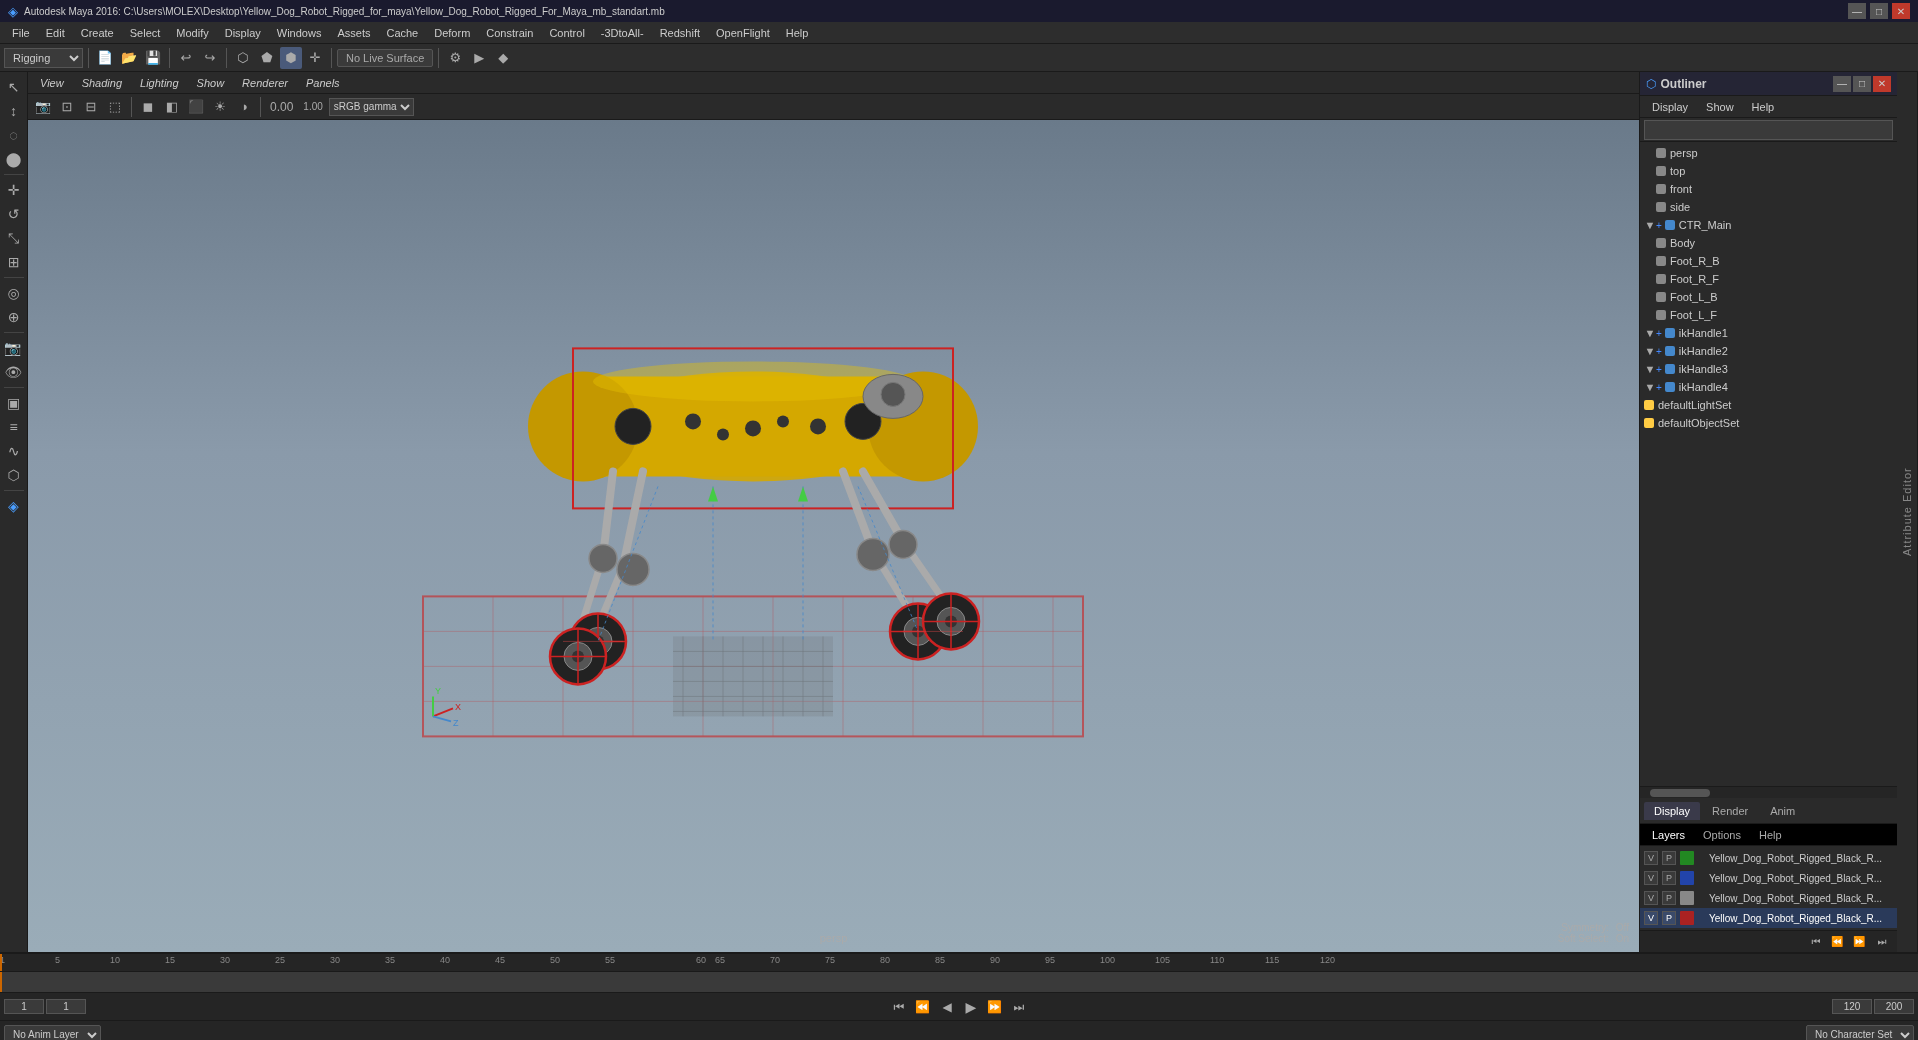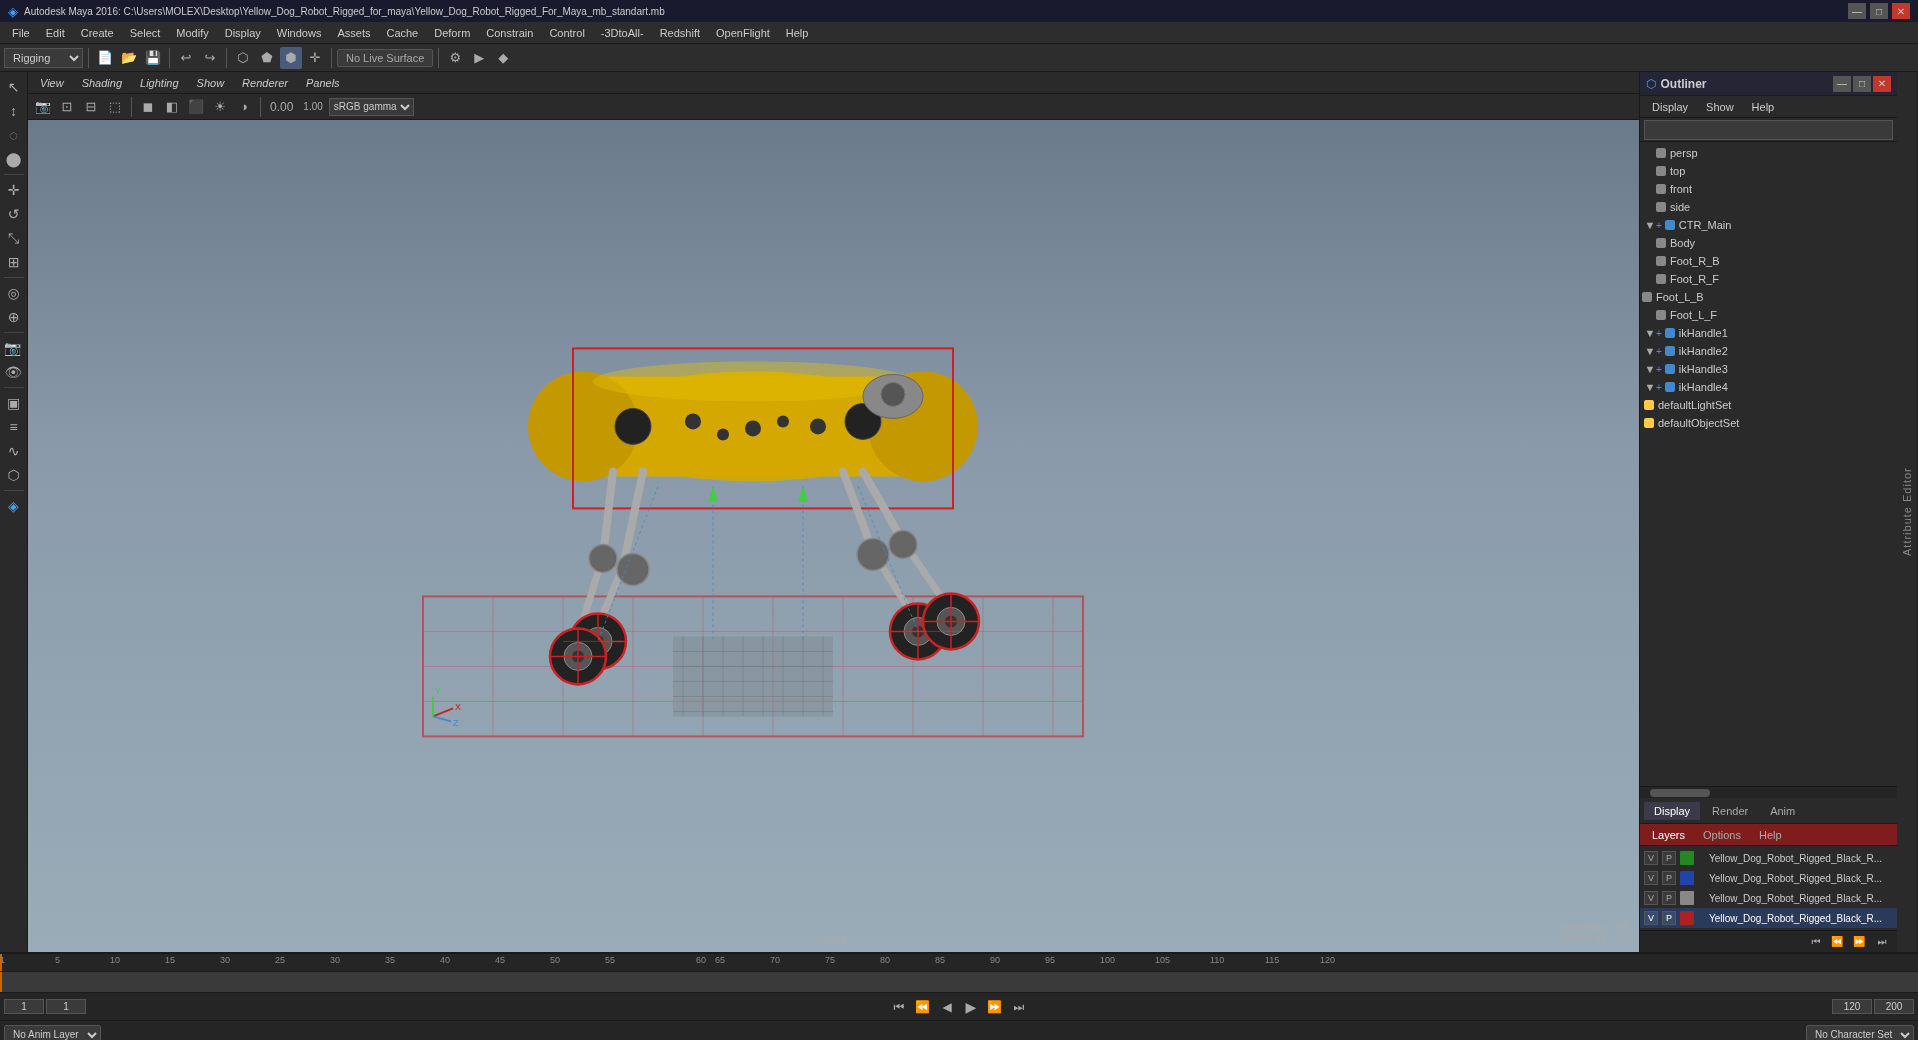--- a/index.html
+++ b/index.html
@@ -50,21 +50,21 @@
     .out-menu-item { padding: 2px 8px; color: #ccc; font-size: 11px; cursor: pointer; border-radius: 2px; }
     #outliner-search { height: 24px; padding: 2px 4px; background: #2a2a2a; border-bottom: 1px solid #1a1a1a; }
     #outliner-search input { width: 100%; height: 20px; background: #3a3a3a; border: 1px solid #555; color: #ccc; font-size: 11px; padding: 0 4px; }
     #outliner-tree { flex: 1; overflow-y: auto; background: #2a2a2a; padding: 2px 0; }
     .tree-item { height: 18px; display: flex; align-items: center; padding: 0 4px; cursor: pointer; font-size: 11px; color: #ccc; }
     .tree-expand { width: 12px; display: inline-flex; align-items: center; justify-content: center; }
     .tree-color-box { width: 10px; height: 10px; border-radius: 2px; margin-right: 4px; display: inline-block; }
     #bottom-tabs { height: 26px; display: flex; align-items: center; background: #2a2a2a; border-bottom: 1px solid #1a1a1a; padding: 0 4px; gap: 2px; }
     .bottom-tab { padding: 3px 10px; font-size: 11px; color: #aaa; cursor: pointer; border-radius: 2px 2px 0 0; }
     .bottom-tab.active { background: #3a3a4a; color: #fff; }
-    #bottom-subtabs { height: 22px; display: flex; align-items: center; background: #7f1d1d; border-bottom: 1px solid #1a1a1a; padding: 0 4px; gap: 2px; }
+    #bottom-subtabs { height: 22px; display: flex; align-items: center; background: #000000; border-bottom: 1px solid #1a1a1a; padding: 0 4px; gap: 2px; }
     .bottom-subtab { padding: 2px 8px; font-size: 11px; color: #aaa; cursor: pointer; }
     .bottom-subtab.active { color: #fff; }
     #layers-list { padding: 2px 0; }
     .layer-row { height: 20px; display: flex; align-items: center; padding: 0 4px; gap: 4px; font-size: 11px; color: #ccc; cursor: pointer; }
     .layer-row.active-layer { background: #2a3a5a; }
     .layer-v-btn { width: 14px; height: 14px; border: 1px solid #555; background: #3a3a3a; color: #aaa; font-size: 9px; cursor: pointer; display: flex; align-items: center; justify-content: center; }
     .layer-color { width: 14px; height: 14px; border-radius: 1px; }
     .layer-name { flex: 1; overflow: hidden; text-overflow: ellipsis; white-space: nowrap; font-size: 10px; text-align: center; }
     
     #bottom-nav-row { height: 22px; background: #252525; display: flex; align-items: center; justify-content: space-between; border-top: 1px solid #1a1a1a; padding: 0 4px; }
@@ -414,21 +414,21 @@
           <span>Body</span>
         </div>
         <div class="tree-item" style="padding-left:16px;">
           <span class="tree-color-box" style="background:#888;"></span>
           <span>Foot_R_B</span>
         </div>
         <div class="tree-item" style="padding-left:16px;">
           <span class="tree-color-box" style="background:#888;"></span>
           <span>Foot_R_F</span>
         </div>
-        <div class="tree-item" style="padding-left:2px;">
+        <div class="tree-item" style="padding-left:16px;">
           <span class="tree-color-box" style="background:#888;"></span>
           <span>Foot_L_B</span>
         </div>
         <div class="tree-item" style="padding-left:16px;">
           <span class="tree-color-box" style="background:#888;"></span>
           <span>Foot_L_F</span>
         </div>
 
         <div class="tree-item">
           <span class="tree-expand" style="color:#aaa;">▼</span>

